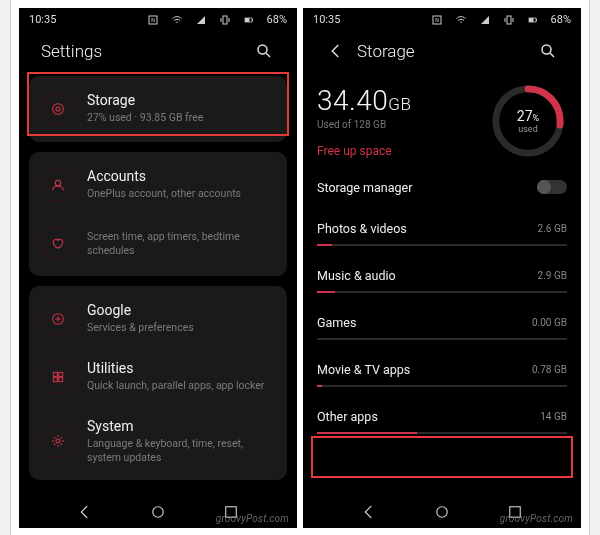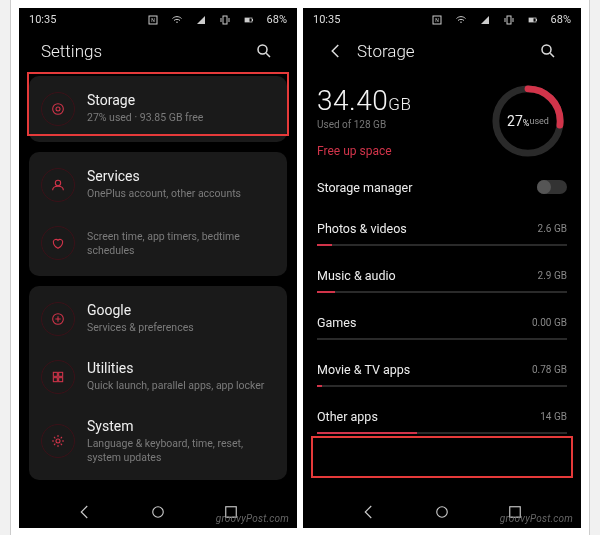--- a/index.html
+++ b/index.html
@@ -26,21 +26,21 @@
   .water{position:absolute;bottom:4px;right:8px;font-size:10px;color:#666;font-style:italic;letter-spacing:.2px}
   
   .ring-wrap{display:flex;align-items:center;padding:6px 14px 6px 14px;gap:20px}
   .stats{flex:1}
   .big{font-size:28px;font-weight:300;color:#f4f4f4;letter-spacing:.5px}
   .big .unit{font-size:17px}
   .used-of{font-size:10px;color:#777;margin-top:2px}
   .free{font-size:12px;color:#d1344a;margin-top:14px}
   .ring{width:78px;height:78px;position:relative}
   .ring svg{width:78px;height:78px;transform:rotate(-90deg)}
-  .ring .center{position:absolute;inset:0;display:flex;flex-direction:row;align-items:center;justify-content:center;font-size:13px;color:#eee}
+  .ring .center{position:absolute;inset:0;display:flex;flex-direction:column;align-items:center;justify-content:center;font-size:13px;color:#eee}
   .ring .center .p{font-size:14px}
   .ring .center .p .pc{font-size:9px}
   .ring .center .u{font-size:9px;color:#999}
   .list{padding:0 14px}
   .li{padding:12px 0 10px;border-bottom:0}
   .li .top{display:flex;justify-content:space-between;align-items:center}
   .li .lbl{font-size:12.5px;color:#eee}
   .li .val{font-size:10px;color:#888}
   .li .bar{height:2px;background:#2a2a2a;margin-top:8px;position:relative}
   .li .bar .fill{position:absolute;left:0;top:0;bottom:0;background:#d1344a}
@@ -118,21 +118,21 @@
 
     <div class="card">
       <div class="row">
         <div class="ico">
             <svg viewBox="0 0 24 24">
               <circle cx="12" cy="9" r="4"></circle>
               <path d="M4 20c0-4 4-6 8-6s8 2 8 6"></path>
             </svg>
           </div>
         <div class="txt">
-            <div class="t">Services</div>
+            <div class="t">Accounts</div>
             <div class="s">OnePlus account, other accounts</div>
           </div>
       </div>
       <div class="row">
         <div class="ico">
             <svg viewBox="0 0 24 24">
               <path d="M12 20s-7-4-7-10a4 4 0 0 1 7-2 4 4 0 0 1 7 2c0 6-7 10-7 10z"></path>
             </svg>
           </div>
         <div class="txt">

